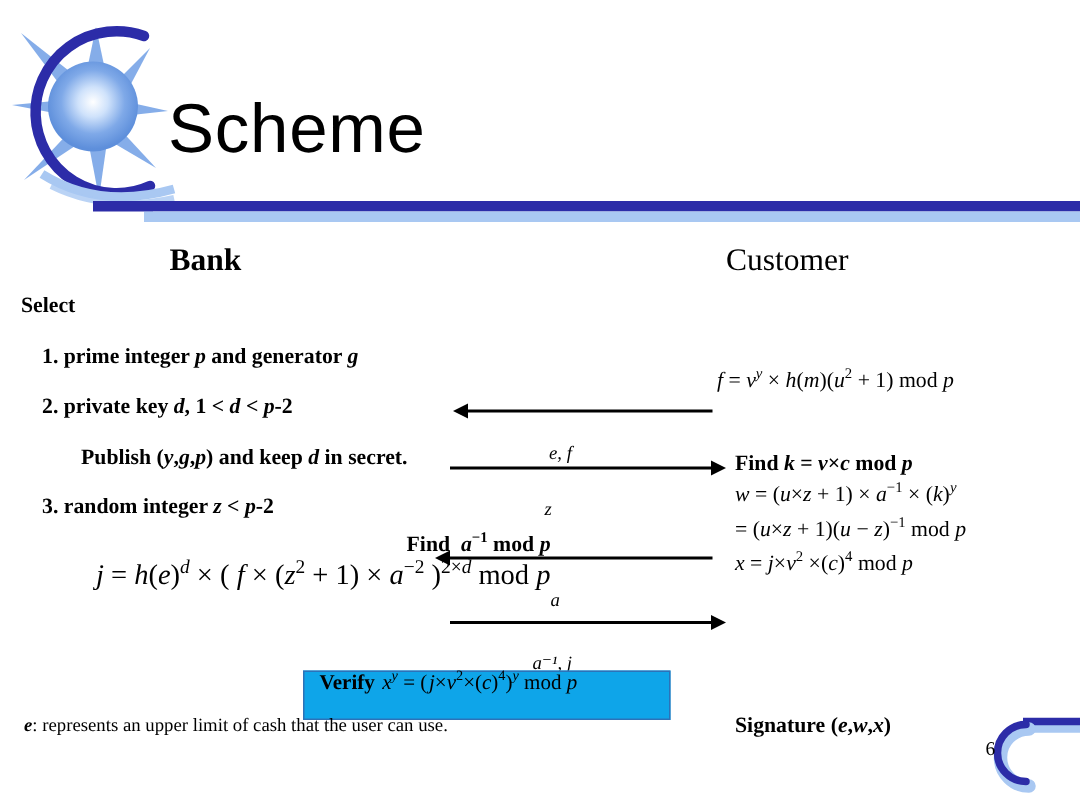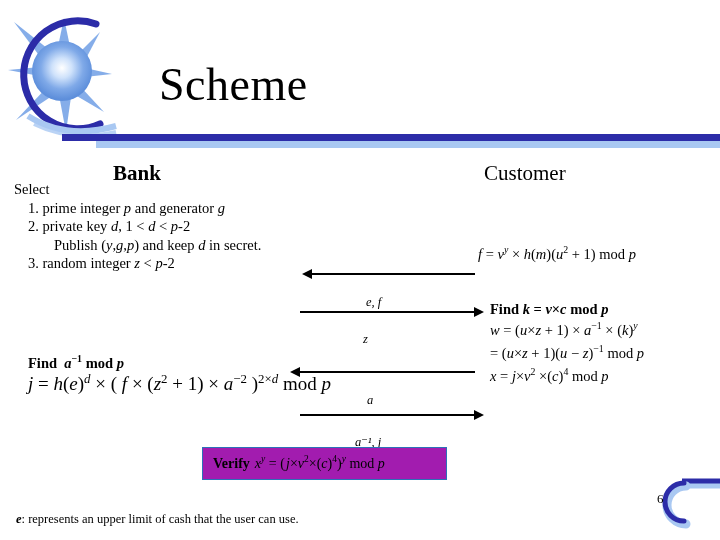--- a/index.html
+++ b/index.html
@@ -13,39 +13,39 @@
 
   
   .logo{position:absolute;left:4px;top:8px;width:118px;height:132px;}
   .bar-navy{position:absolute;left:96px;top:134px;width:624px;height:7px;background:#2C2CA8;}
   .bar-light{position:absolute;left:96px;top:141px;width:624px;height:7px;background:#A9C8F2;}
   .bar-navy-left{position:absolute;left:62px;top:134px;width:40px;height:7px;background:#2C2CA8;}
 
   .title{
     position:absolute;left:112px;top:62px;
     font-size:46px;line-height:1;letter-spacing:.5px;
-    font-family:Liberation Serif, serif;
-    color:#000;white-space:nowrap;margin-left:47px;
+    font-family:Liberation Sans, sans-serif;
+    color:#000;white-space:nowrap;
   }
 
   
   .col-head{position:absolute;font-size:21px;white-space:nowrap;}
   #bank-head{left:113px;top:161px;font-weight:bold;}
   #cust-head{left:484px;top:161px;font-family:Liberation Serif, serif;}
 
   
   .bank{position:absolute;left:14px;top:180px;width:320px;}
-  .bank .ln{font-weight:normal;font-size:14.5px;line-height:18.5px;white-space:nowrap;}
+  .bank .ln{font-weight:bold;font-size:14.5px;line-height:18.5px;white-space:nowrap;margin-top:15px;}
   .bank .ind1{padding-left:14px;}
   .bank .ind2{padding-left:40px;}
   .it{font-style:italic;}
   sup{font-size:.68em;vertical-align:super;line-height:0;}
   sub{font-size:.64em;vertical-align:sub;line-height:0;}
 
-  .findblk{position:absolute;left:28px;top:355px;width:360px;}
+  .findblk{position:absolute;left:7px;top:355px;width:360px;text-align:right;}
   .findblk .l1{font-weight:bold;font-size:14.5px;white-space:nowrap;}
   .findblk .l2{font-size:19px;white-space:nowrap;margin-top:1px;}
 
   
   .cust-sel{position:absolute;left:480px;top:228px;font-size:11.5px;white-space:nowrap;}
   .cust-f{position:absolute;left:478px;top:246px;font-size:14.5px;white-space:nowrap;}
   .cust-pick{position:absolute;left:490px;top:300px;width:230px;}
   .cust-pick .b{font-weight:bold;font-size:14.5px;line-height:19px;white-space:nowrap;}
   .cust-pick .m{font-size:14.5px;line-height:23px;white-space:nowrap;}
   .sig{position:absolute;left:490px;top:476px;font-weight:bold;font-size:14.5px;white-space:nowrap;}
@@ -54,28 +54,28 @@
   .arrow{position:absolute;height:2px;background:#000;}
   .arrow::after{content:"";position:absolute;top:-4px;width:0;height:0;
     border-top:5px solid transparent;border-bottom:5px solid transparent;}
   .arrow.left::after{left:-9px;border-right:10px solid #000;}
   .arrow.right::after{right:-9px;border-left:10px solid #000;}
   .alabel{position:absolute;font-size:12.5px;font-style:italic;white-space:nowrap;margin-top:40px;}
 
   
   .verify{
     position:absolute;left:202px;top:447px;width:245px;height:33px;
-    background:#a21caf;border:1.5px solid #2C72B8;
-    display:flex;align-items:center;padding-left:10px;box-sizing:border-box;
+    background:#0ea5e9;border:1.5px solid #2C72B8;
+    display:flex;padding-left:10px;box-sizing:border-box;
     font-size:14px;white-space:nowrap;
   }
   .verify b{font-weight:bold;margin-right:5px;}
 
   
-  .foot{position:absolute;left:16px;top:512px;font-size:12.5px;white-space:nowrap;}
+  .foot{position:absolute;left:16px;top:476px;font-size:12.5px;white-space:nowrap;}
   .pagenum{position:absolute;left:657px;top:491px;font-size:13px;color:#000;}
   .swirl{position:absolute;left:630px;top:476px;width:90px;height:56px;}
 </style>
 </head>
 <body>
 
 <div class="slide">
 
   <svg class="logo" viewBox="0 0 118 132">
     <defs>
@@ -154,20 +154,23 @@
     </div>
     <div class="m">
       = (<span class="it">u</span>×<span class="it">z</span> + 1)(<span class="it">u</span> − <span class="it">z</span>)<sup>−1</sup> mod <span class="it">p</span>
     </div>
     <div class="m">
       <span class="it">x</span> = <span class="it">j</span>×<span class="it">v</span><sup>2</sup>
       ×(<span class="it">c</span>)<sup>4</sup> mod <span class="it">p</span>
     </div>
   </div>
 
+  <div class="sig">
+    Signature (<span class="it">e</span>,<span class="it">w</span>,<span class="it">x</span>)
+  </div>
 
   <div class="arrow left" style="left:311px;top:273px;width:164px;"></div>
   <div class="alabel" style="left:366px;top:255px;">e, f</div>
 
   <div class="arrow right" style="left:300px;top:311px;width:175px;"></div>
   <div class="alabel" style="left:363px;top:292px;">z</div>
 
   <div class="arrow left" style="left:299px;top:371px;width:176px;"></div>
   <div class="alabel" style="left:367px;top:353px;">a</div>
 

